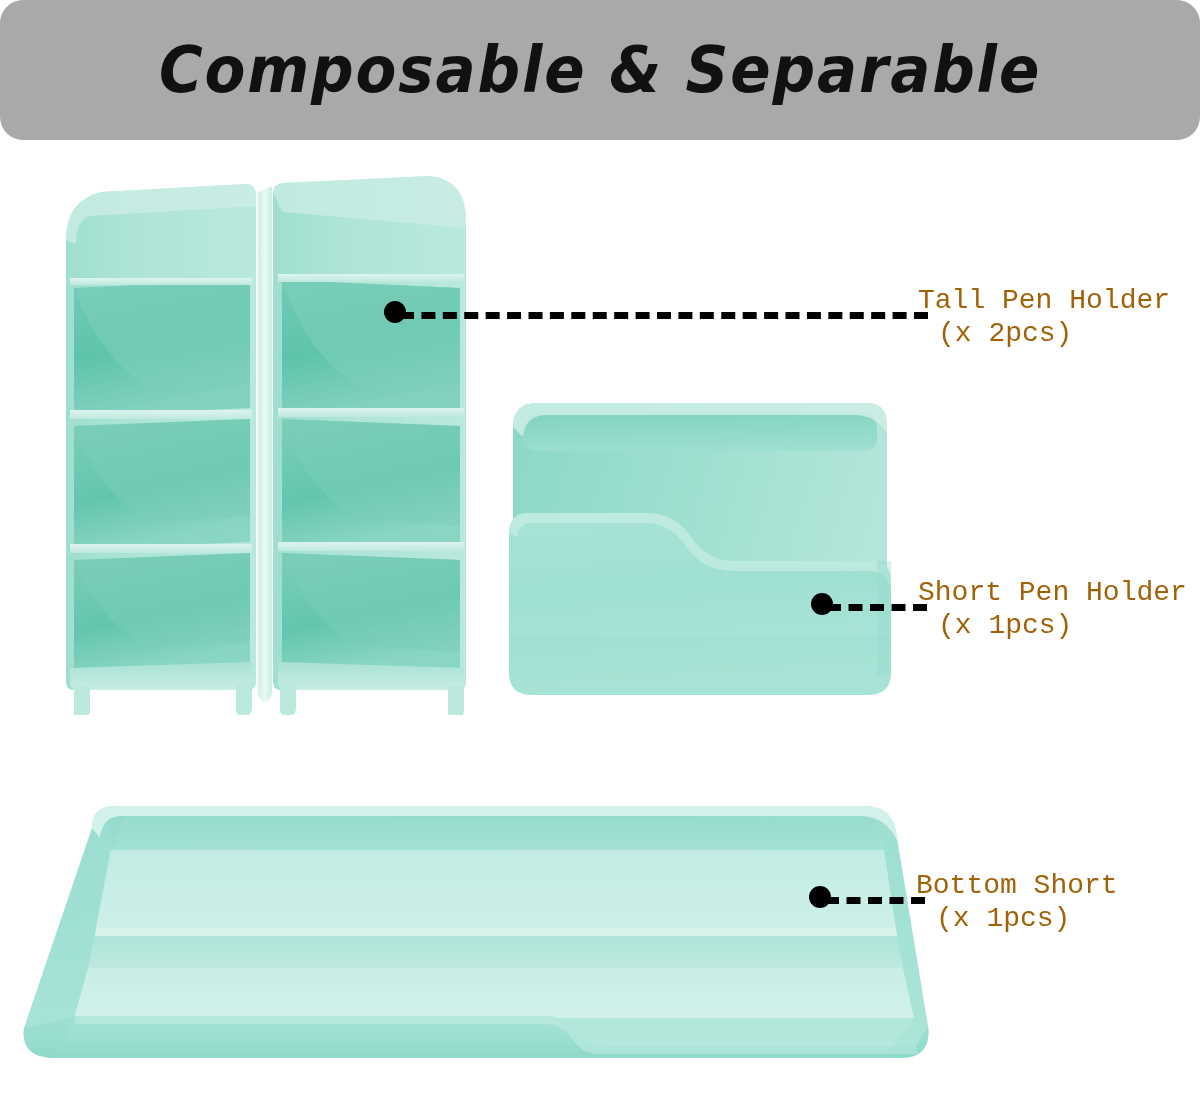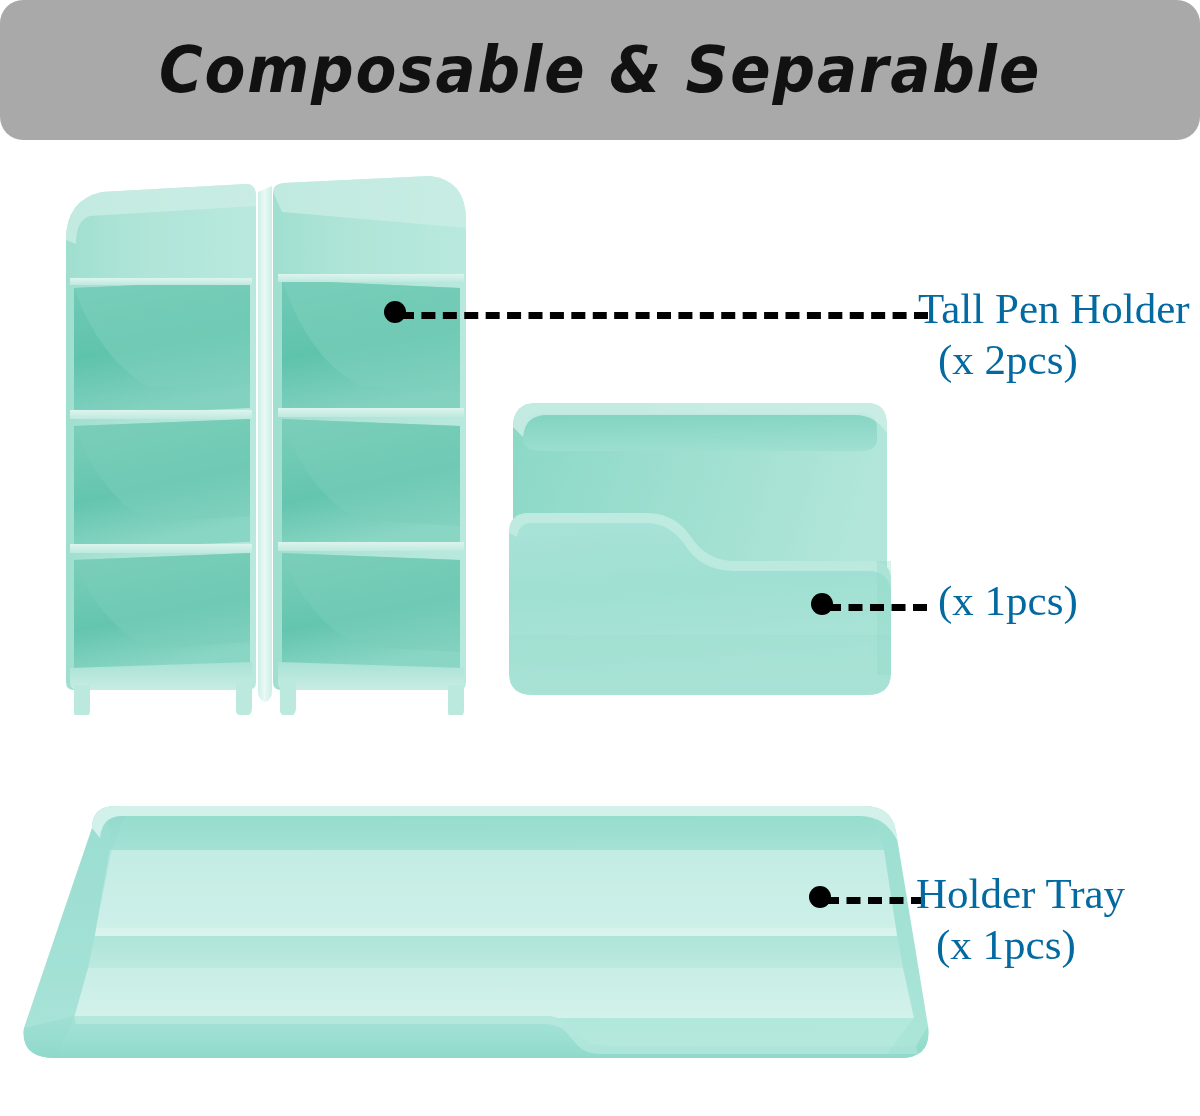--- a/index.html
+++ b/index.html
@@ -61,24 +61,24 @@
   #tall-pen-holder-art  { left: 60px;  top: 30px;  }
   #short-pen-holder-art { left: 495px; top: 245px; }
   #bottom-tray-art      { left: 0px;   top: 640px; }
 
   
   .callout {
     position: absolute;
   }
   .callout-label {
     position: absolute;
-    font-family: Liberation Serif, serif;
-    font-size: 43px;
+    font-family: Liberation Mono, monospace;
+    font-size: 28px;
     font-weight: 400;
-    color: #0369a1;
+    color: #a16207;
     white-space: nowrap;
     line-height: 1.18;
   }
   .callout-sub {
     display: block;
     padding-left: 20px;
     font-weight: 500;
   }
   .leader-dot {
     position: absolute;
@@ -317,26 +317,27 @@
     <div class="callout-label">
       <span>Tall Pen Holder</span>
       <span class="callout-sub">(x 2pcs)</span>
     </div>
   </div>
 
   <div class="callout" id="callout-short">
     <span class="leader-dot"></span>
     <span class="leader-line"></span>
     <div class="callout-label">
+      <span>Short Pen Holder</span>
       <span class="callout-sub">(x 1pcs)</span>
     </div>
   </div>
 
   <div class="callout" id="callout-tray">
     <span class="leader-dot"></span>
     <span class="leader-line"></span>
     <div class="callout-label">
-      <span>Holder Tray</span>
+      <span>Bottom Short</span>
       <span class="callout-sub">(x 1pcs)</span>
     </div>
   </div>
 
 </div>
 
 </body></html>

